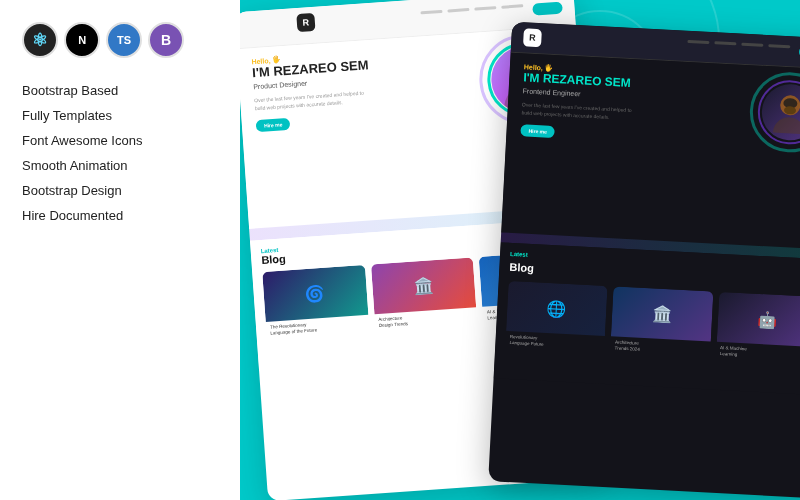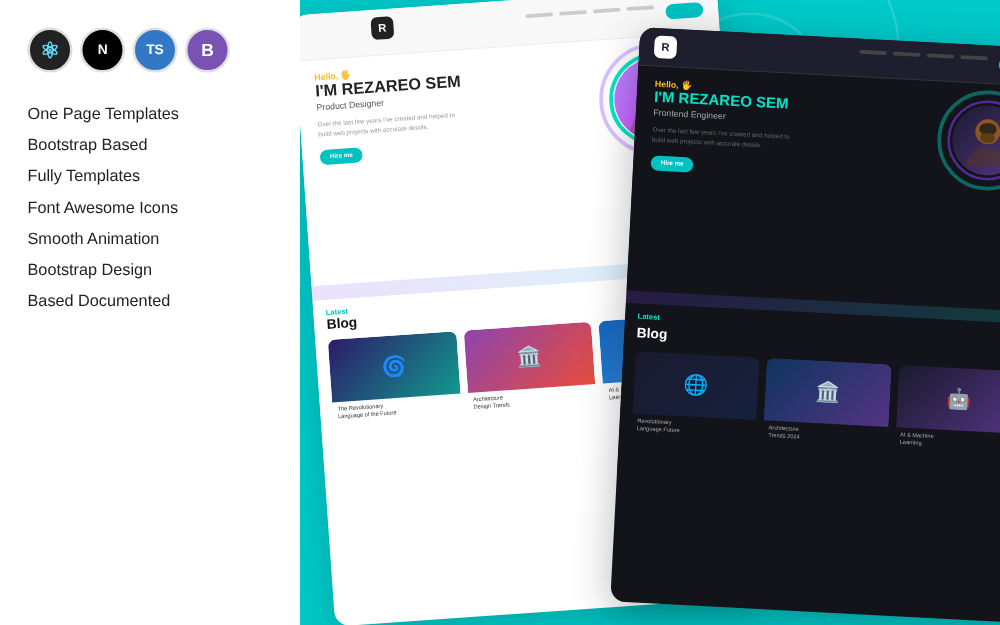--- a/index.html
+++ b/index.html
@@ -255,27 +255,26 @@
 <div class="left-panel">
 
   <div class="tech-badges">
     <div class="badge badge-react" title="React">⚛</div>
     <div class="badge badge-next" title="Next.js">N</div>
     <div class="badge badge-ts" title="TypeScript">TS</div>
     <div class="badge badge-bs" title="Bootstrap">B</div>
   </div>
 
   <div class="features-list">
-    <span class="feature-item">One Page Templates</span>
     <span class="feature-item">Bootstrap Based</span>
     <span class="feature-item">Fully Templates</span>
     <span class="feature-item">Font Awesome Icons</span>
     <span class="feature-item">Smooth Animation</span>
     <span class="feature-item">Bootstrap Design</span>
-    <span class="feature-item">Based Documented</span>
+    <span class="feature-item">Hire Documented</span>
   </div>
 </div>
 
 <div class="right-panel">
 
   <div class="deco-circle" style="width:200px;height:200px;top:-60px;right:80px;"></div>
   <div class="deco-circle" style="width:120px;height:120px;top:10px;right:140px;"></div>
 
   <div class="mockup-light">
 

